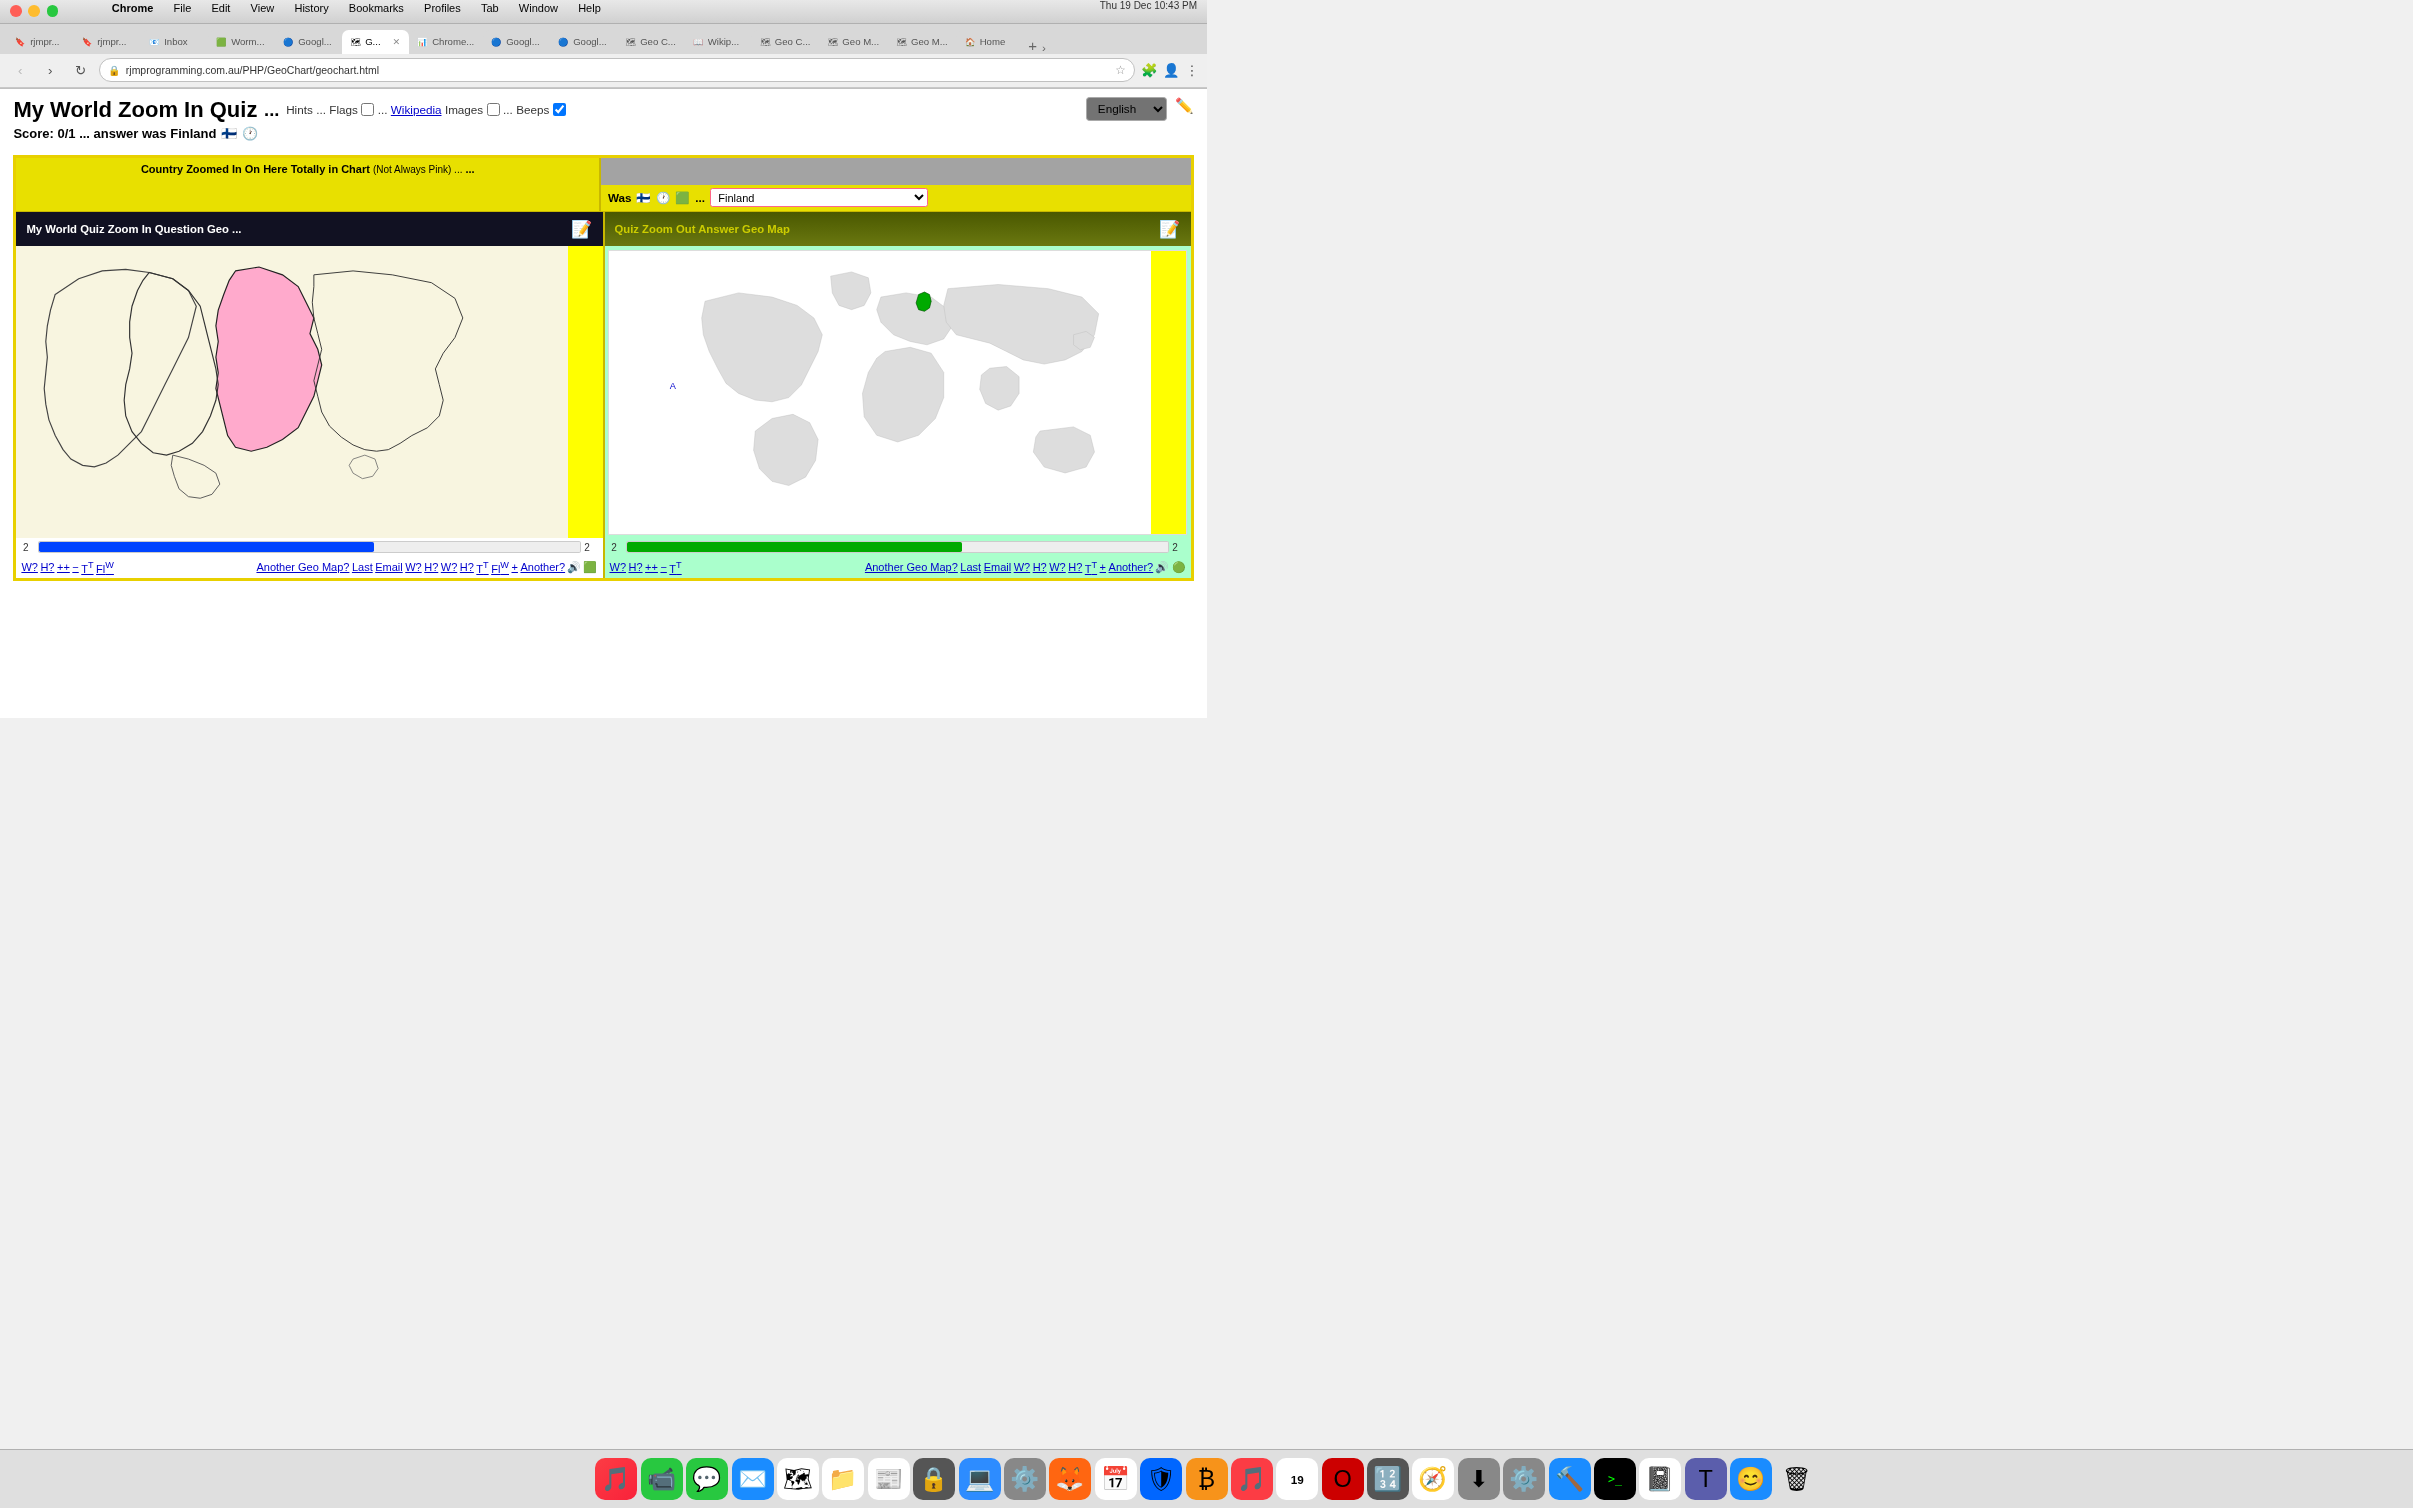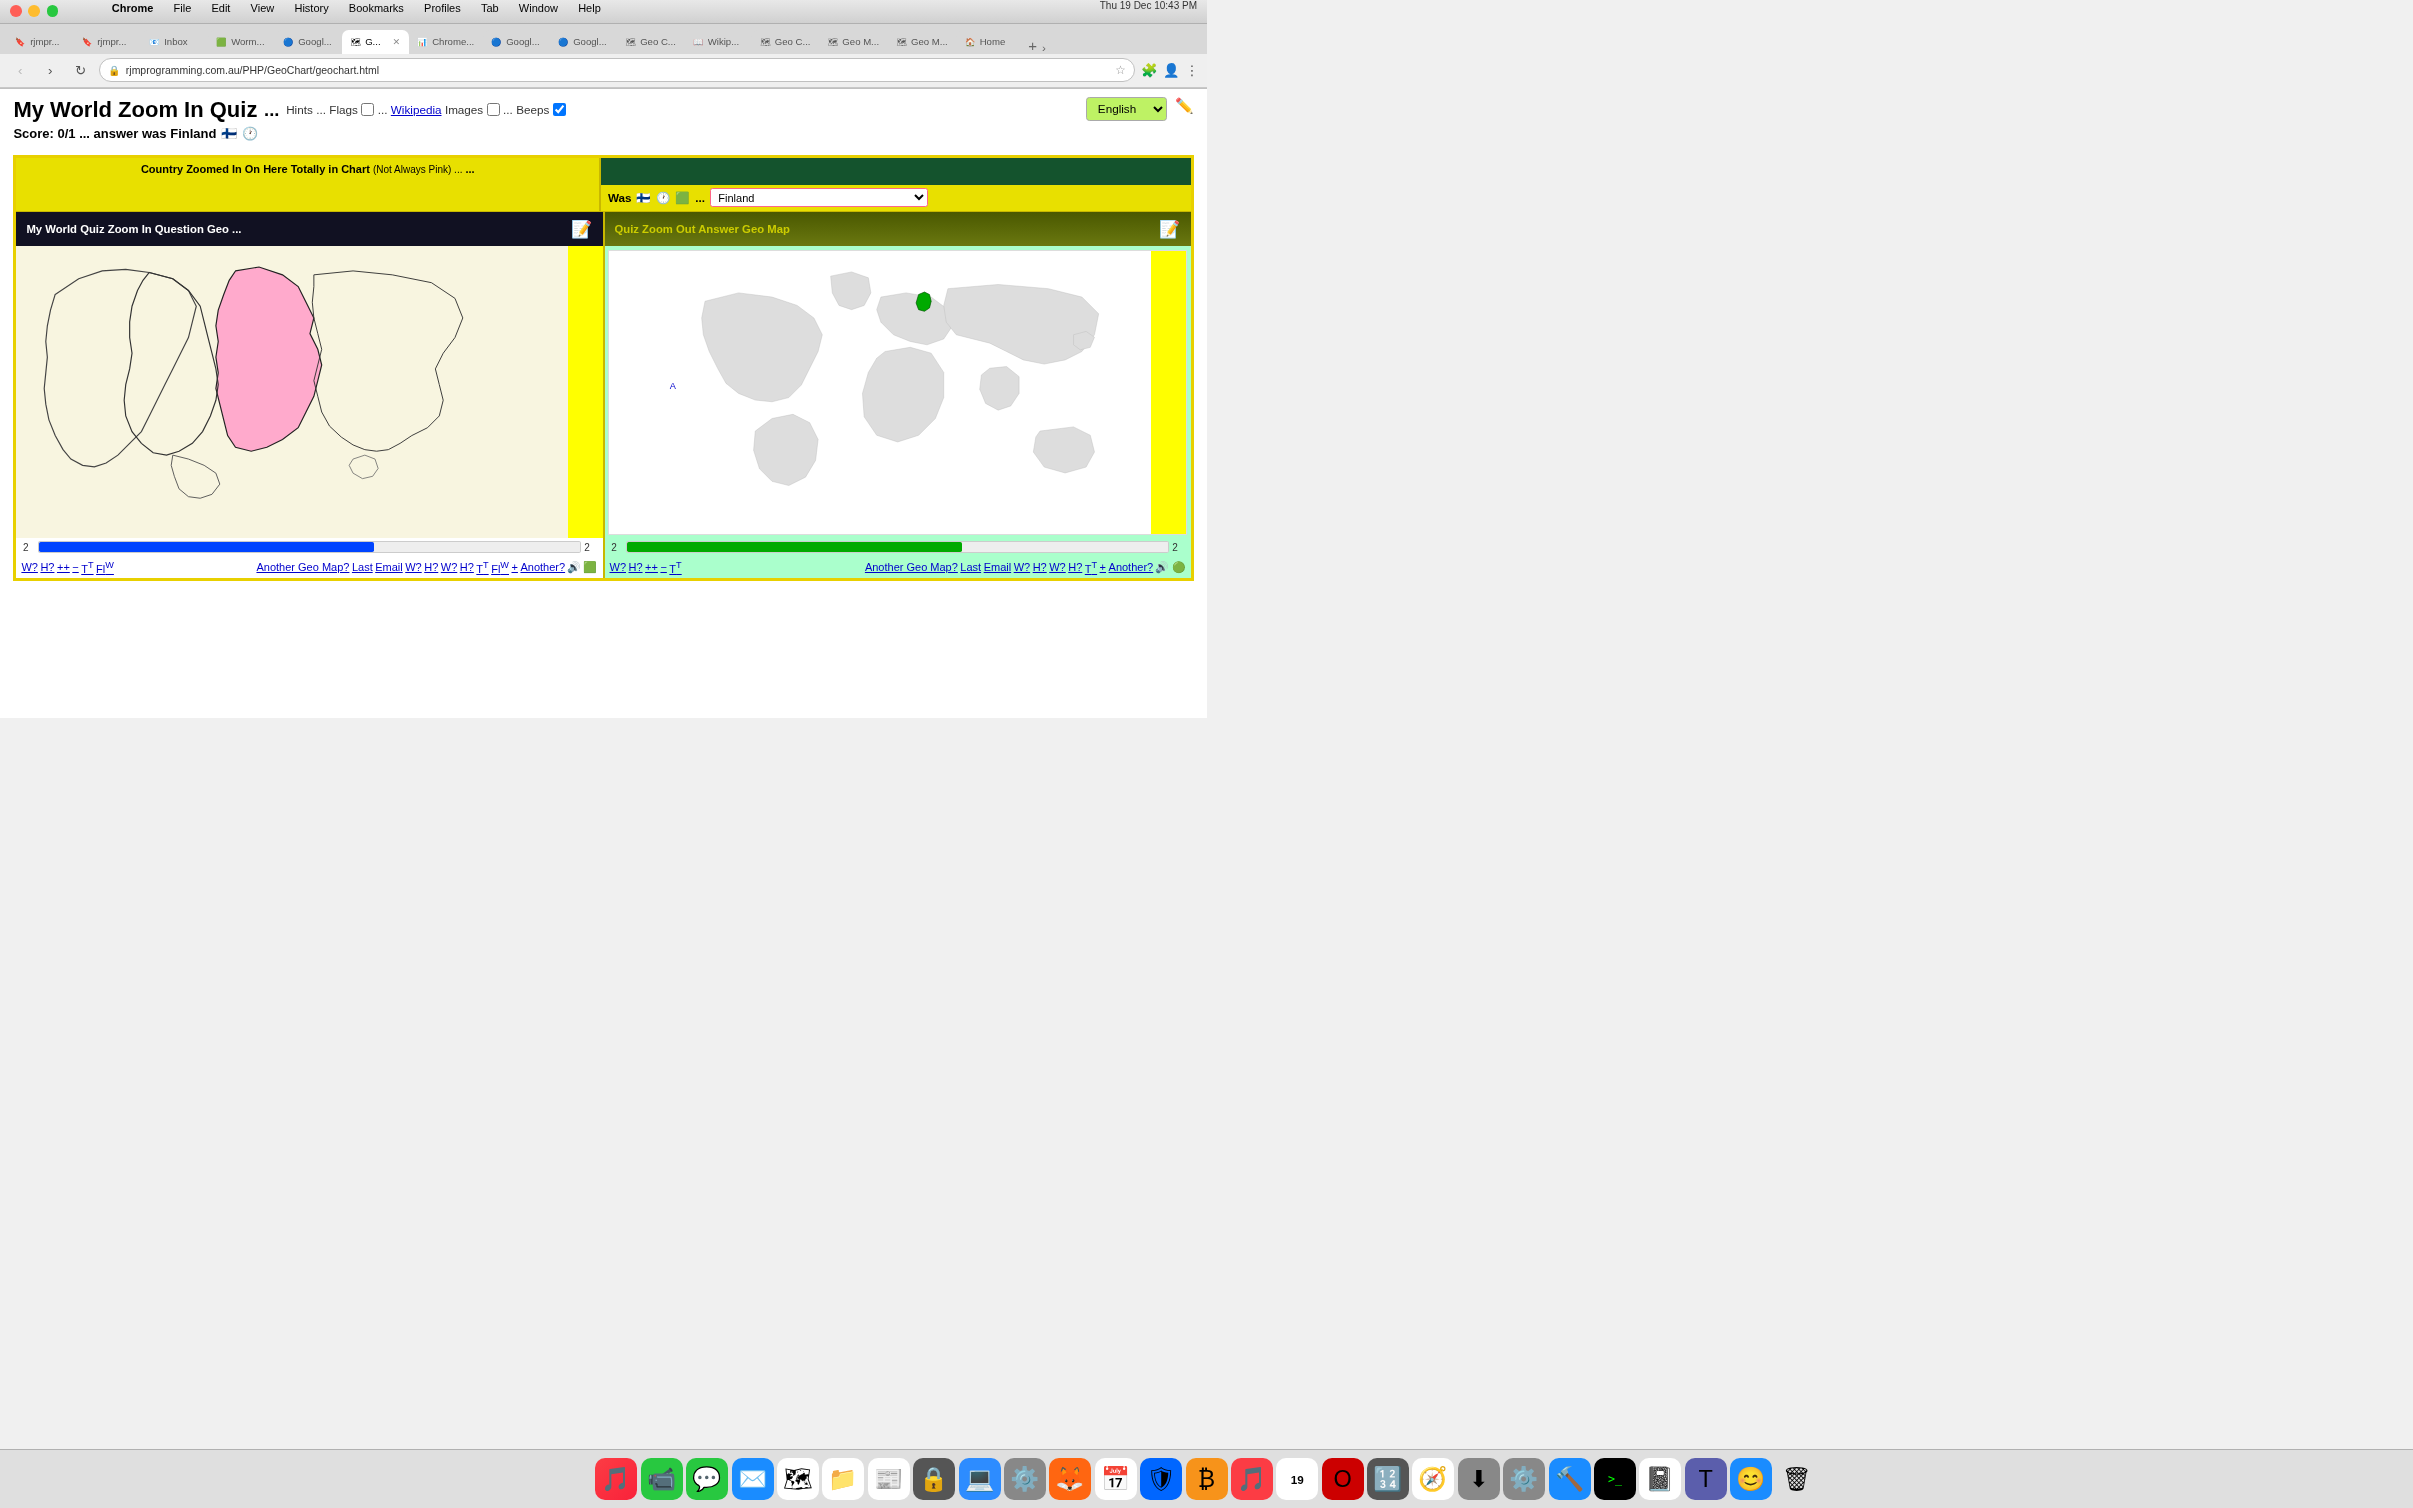--- a/index.html
+++ b/index.html
@@ -42,21 +42,21 @@
     .address-bar .star-btn { color: #888; font-size: 11.7px; cursor: pointer; }
     .toolbar-right { display: flex; align-items: center; gap: 5px; }
     .toolbar-right-btn { background: none; border: none; font-size: 13.4px; color: #555; cursor: pointer; }
 
     
     .page { background: #fff; padding: 8.4px 13.4px; min-height: 629px; }
     .page-title-main { font-size: 22px; font-weight: bold; }
     .page-title-hints { font-size: 11.7px; font-weight: normal; color: #333; display: flex; align-items: center; gap: 3.4px; }
     .page-title-hints a { color: #00c; text-decoration: underline; text-align: right; }
     .lang-select { margin-left: auto; }
-    .lang-select select { font-size: 11.7px; padding: 3.4px 6.7px; border: 0.8px solid #aaa; border-radius: 3.4px; background: #bef264; }
+    .lang-select select { font-size: 11.7px; padding: 3.4px 6.7px; border: 0.8px solid #aaa; border-radius: 3.4px; background: #737373; }
 
     .subtitle { font-size: 14.2px; font-weight: bold; color: #000; margin-bottom: 6.7px; }
     .score-line { font-size: 13px; font-weight: bold; color: #000; margin-bottom: 13.4px; display: flex; align-items: center; gap: 5px; }
 
     .maps-outer { border: 2.5px solid #e8e000; margin-bottom: 8.4px; }
 
     
     .dock { position: fixed; bottom: 0; left: 0; right: 0; height: 59px; background: rgba(220,220,220,0.85); border-top: 0.8px solid #b0b0b0; display: flex; align-items: center; justify-content: center; gap: 3.4px; padding: 3.4px 8.4px; }
     .dock-item { width: 42px; height: 42px; border-radius: 10px; display: flex; align-items: center; justify-content: center; font-size: 23.5px; cursor: pointer; flex-shrink: 0; }
 
@@ -226,21 +226,21 @@
     <span style="margin-left:8.4px;font-size:15px;cursor:pointer;">✏️</span>
   </div>
 
 
   <div class="score-line">
     <span>Score: 0/1 ... answer was Finland</span>
     <span>🇫🇮</span>
     <span>🕐</span>
   </div>
 
-  <div class="maps-outer" style="border:3.4px solid #e8d000;background:#14532d;display:flex;flex-direction:column;">
+  <div class="maps-outer" style="border:3.4px solid #e8d000;background:#a3a3a3;display:flex;flex-direction:column;">
 
     <div style="display:flex;">
 
       <div style="flex:1;background:#e8e000;text-align:center;padding:5px 3.4px;font-size:11px;font-weight:bold;border-right:2.5px solid #c8b800;">
         <span>Country Zoomed In On Here Totally in Chart</span>
         <span style="font-weight:normal;font-size:10px;">(Not Always Pink) ...</span>
         <span> ...</span>
       </div>
 
       <div style="flex:1;background:#e8e000;padding:3.4px 6.7px;display:flex;align-items:center;gap:5px;font-size:11.7px;font-weight:bold;margin-top:27px;">

